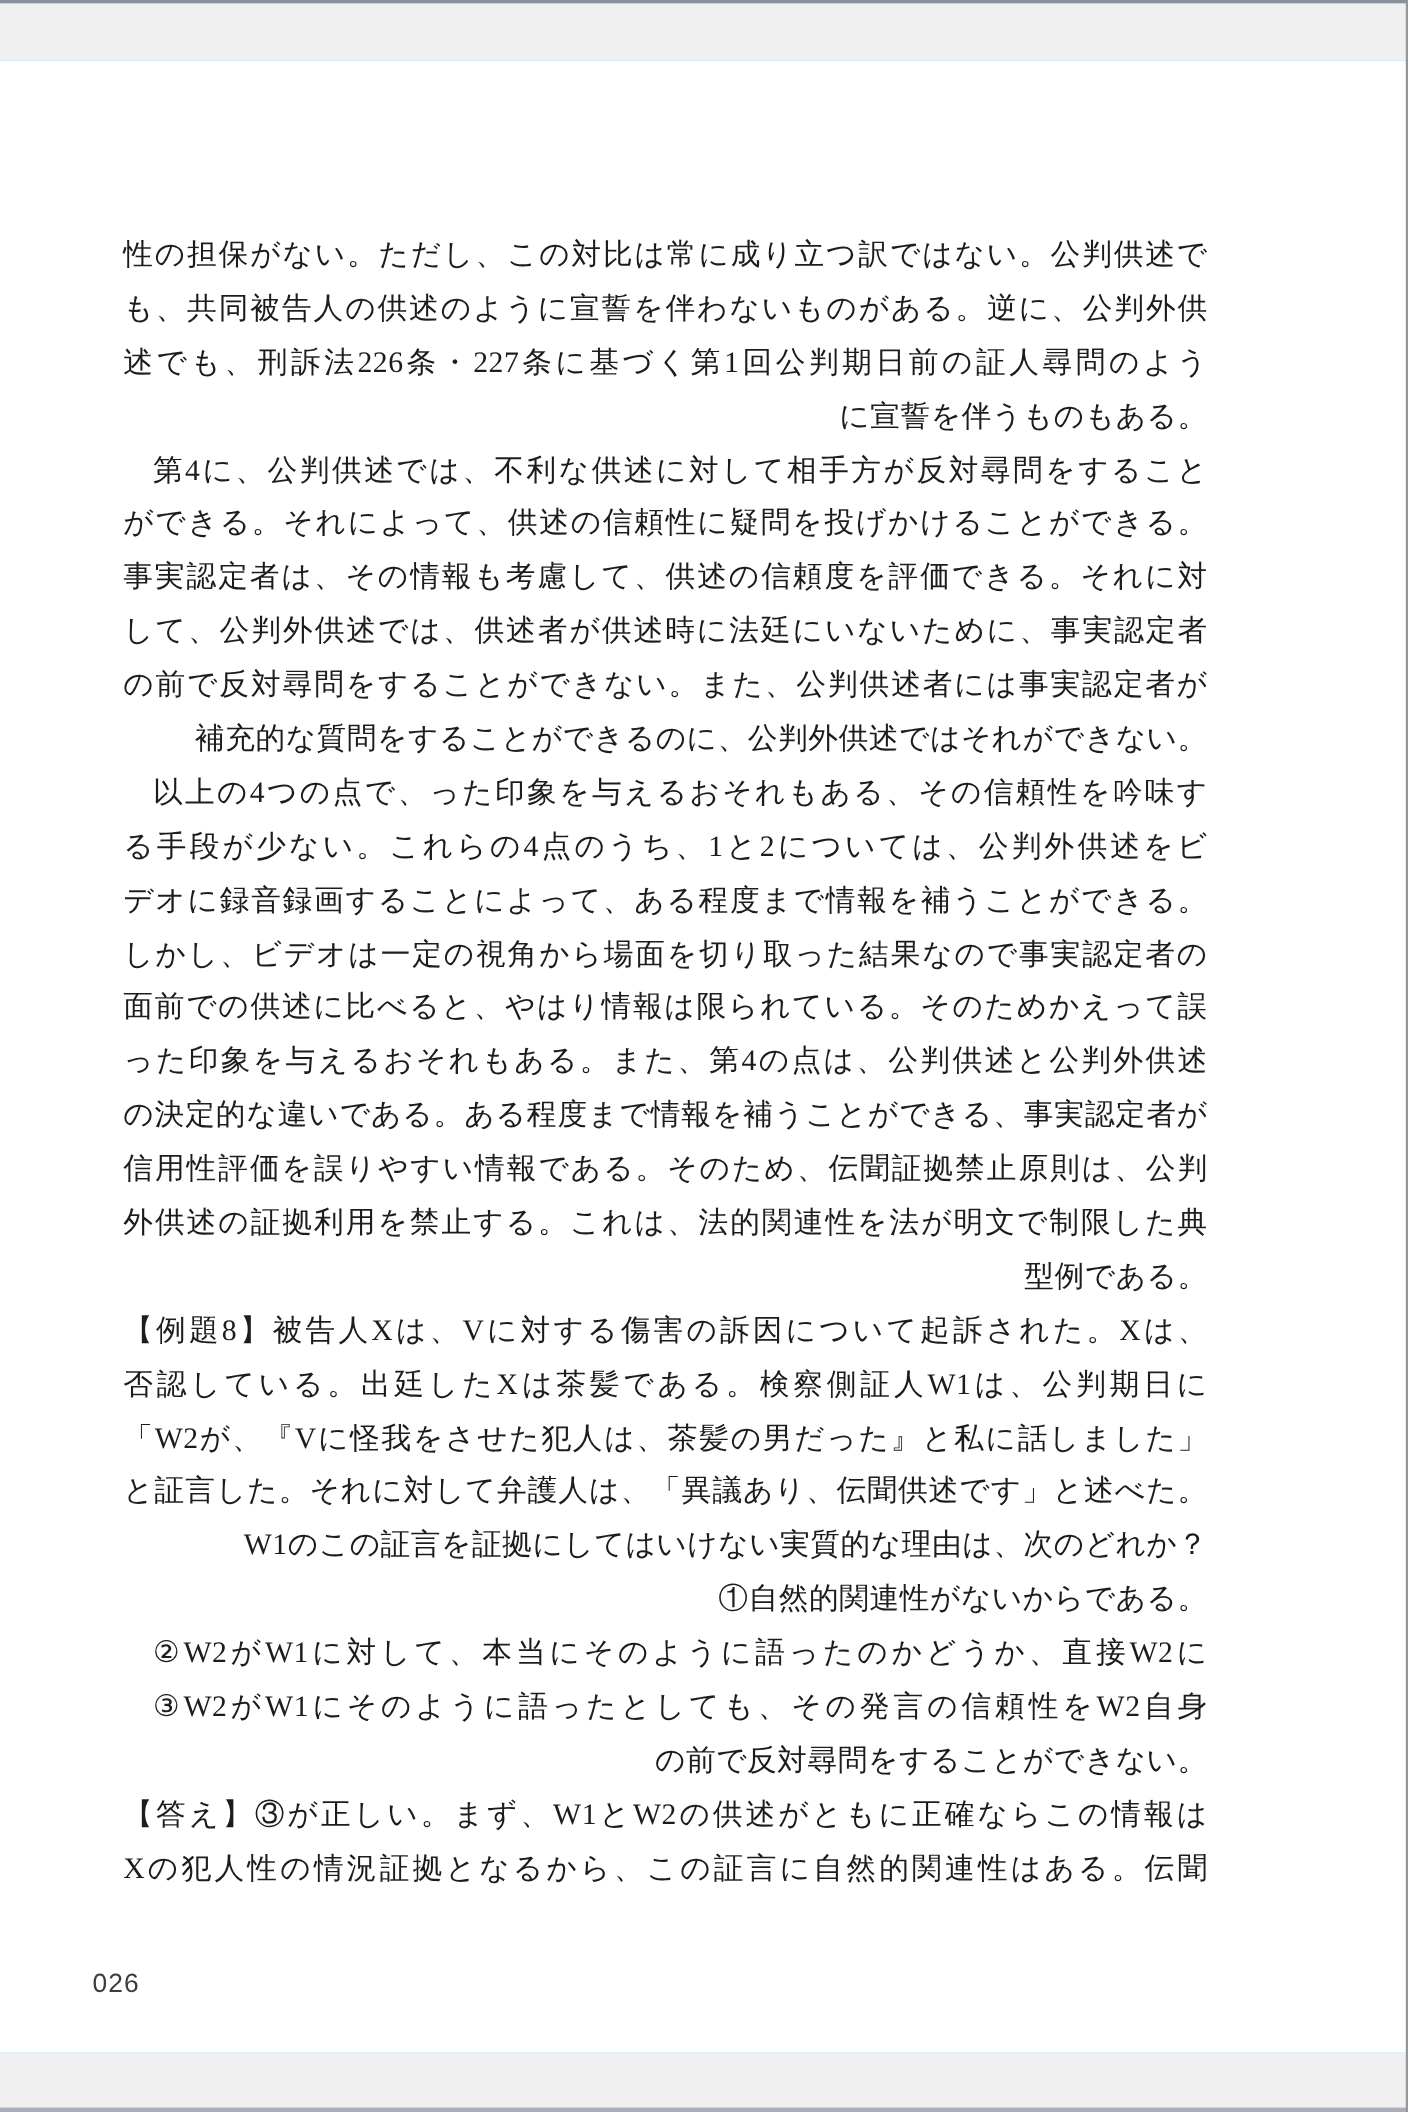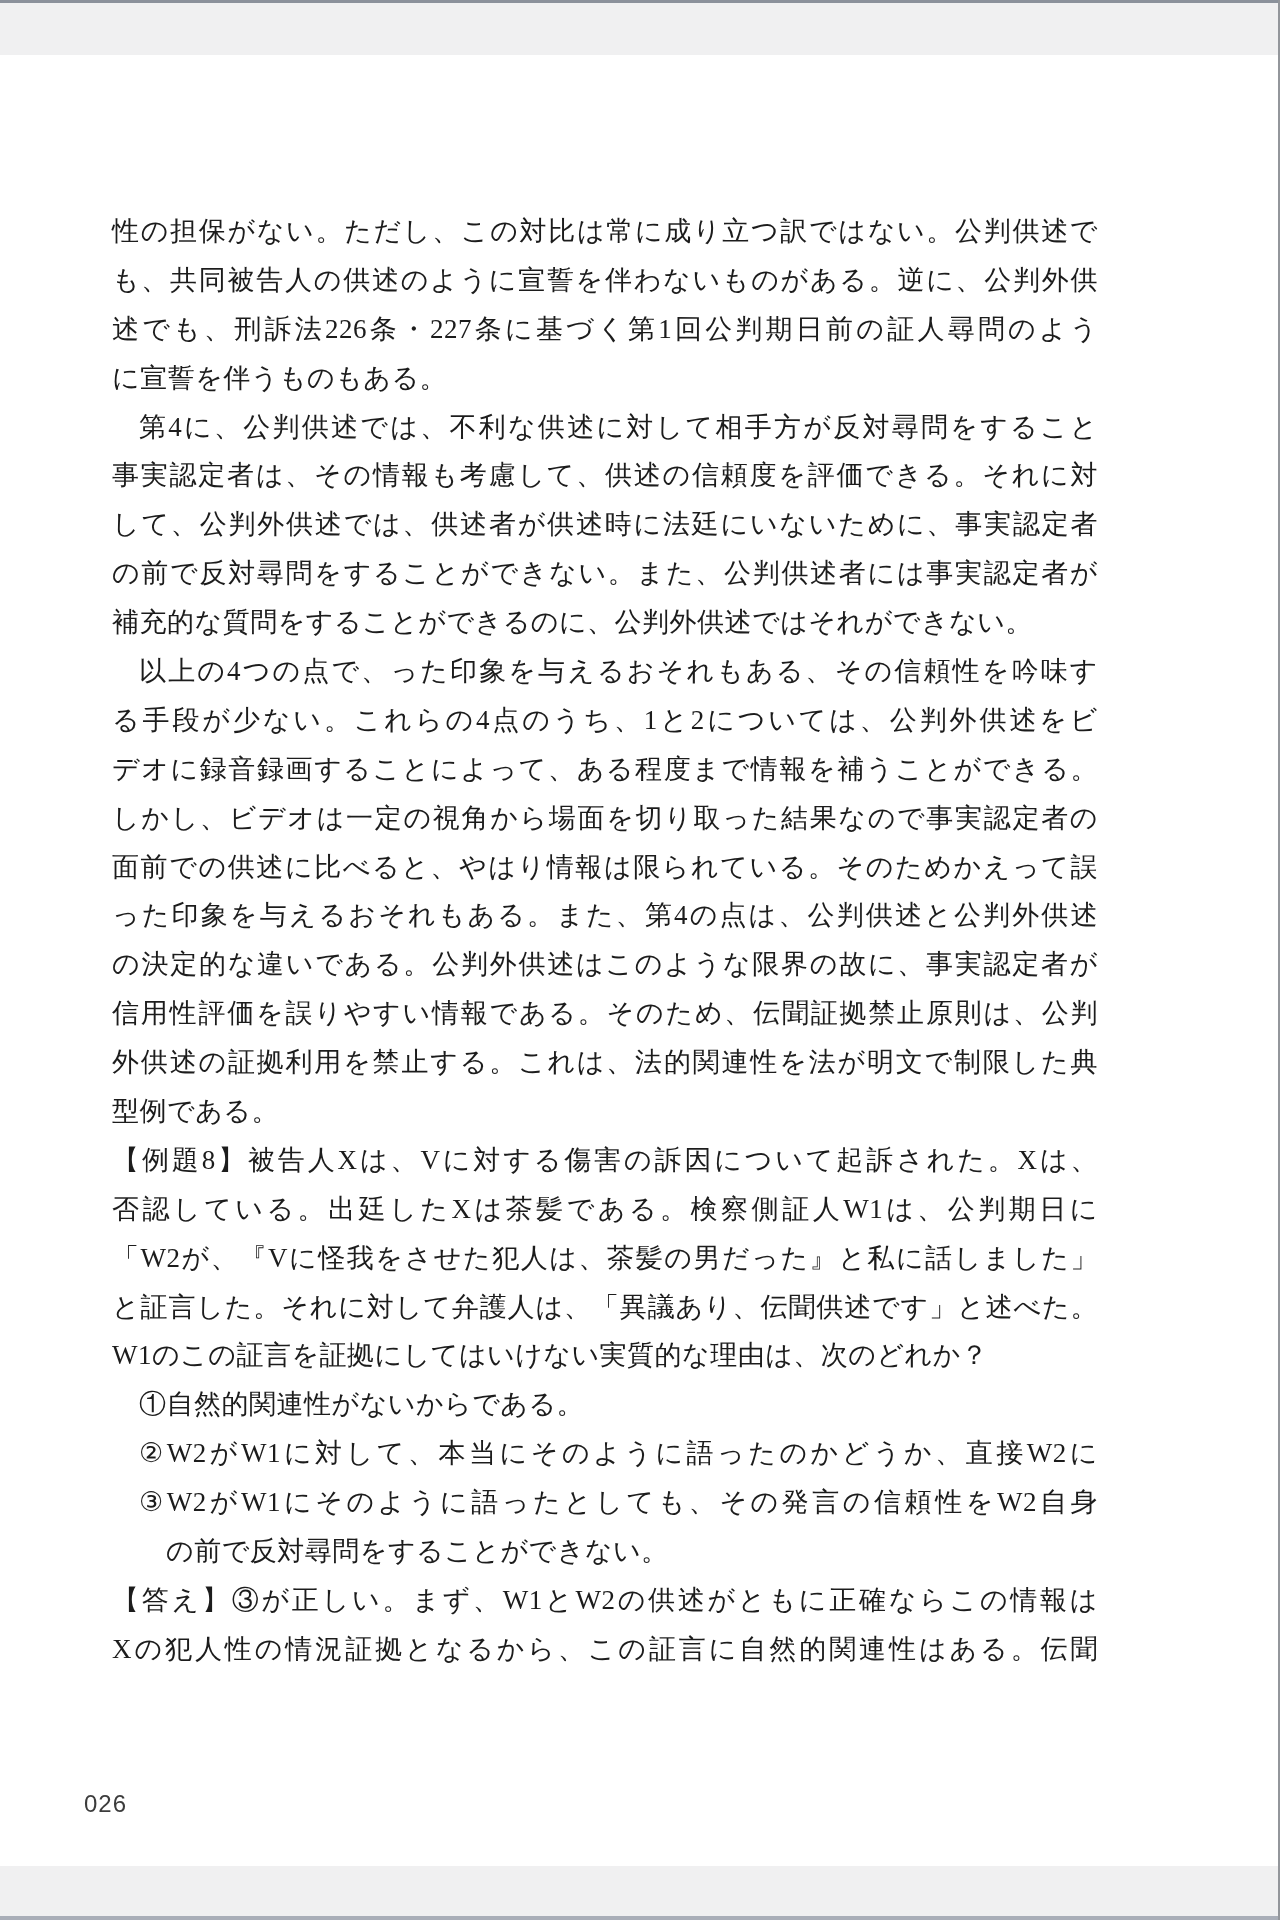--- a/index.html
+++ b/index.html
@@ -49,21 +49,21 @@
     top: 152px;
     width: 986px;
   }
   .line {
     font-size: 27px;
     line-height: 48.9px;
     height: 48.9px;
     color: #1c1c1c;
     letter-spacing: 0.5px;
     white-space: nowrap;
-    text-align: left;
+    text-align: right;
     box-sizing: border-box;
   }
   .line.fill {
     white-space: normal;
     text-align: justify;
     text-align-last: justify;
   }
   .line.ind-1 { padding-left: 27px; }
   .line.ind-2 { padding-left: 54px; }
   .seg.bold { font-weight: 400; }
@@ -81,31 +81,32 @@
 <body>
 
 <div class="viewer">
   <div class="page">
     <div class="text-block" style="color: rgb(28, 28, 28);">
         <div class="line ind-0 fill"><span class="seg">性の担保がない。ただし、この対比は常に成り立つ訳ではない。公判供述で</span></div>
         <div class="line ind-0 fill"><span class="seg">も、共同被告人の供述のように宣誓を伴わないものがある。逆に、公判外供</span></div>
         <div class="line ind-0 fill"><span class="seg">述でも、刑訴法226条・227条に基づく第1回公判期日前の証人尋問のよう</span></div>
         <div class="line ind-0"><span class="seg">に宣誓を伴うものもある。</span></div>
         <div class="line ind-1 fill"><span class="seg">第4に、公判供述では、不利な供述に対して相手方が反対尋問をすること</span></div>
+        <div class="line ind-0 fill"><span class="seg">ができる。それによって、供述の信頼性に疑問を投げかけることができる。</span></div>
         <div class="line ind-0 fill"><span class="seg">事実認定者は、その情報も考慮して、供述の信頼度を評価できる。それに対</span></div>
         <div class="line ind-0 fill"><span class="seg">して、公判外供述では、供述者が供述時に法廷にいないために、事実認定者</span></div>
         <div class="line ind-0 fill"><span class="seg">の前で反対尋問をすることができない。また、公判供述者には事実認定者が</span></div>
         <div class="line ind-0"><span class="seg">補充的な質問をすることができるのに、公判外供述ではそれができない。</span></div>
         <div class="line ind-1 fill"><span class="seg">以上の4つの点で、った印象を与えるおそれもある、その信頼性を吟味す</span></div>
         <div class="line ind-0 fill"><span class="seg">る手段が少ない。これらの4点のうち、1と2については、公判外供述をビ</span></div>
         <div class="line ind-0 fill"><span class="seg">デオに録音録画することによって、ある程度まで情報を補うことができる。</span></div>
         <div class="line ind-0 fill"><span class="seg">しかし、ビデオは一定の視角から場面を切り取った結果なので事実認定者の</span></div>
         <div class="line ind-0 fill"><span class="seg">面前での供述に比べると、やはり情報は限られている。そのためかえって誤</span></div>
         <div class="line ind-0 fill"><span class="seg">った印象を与えるおそれもある。また、第4の点は、公判供述と公判外供述</span></div>
-        <div class="line ind-0 fill"><span class="seg">の決定的な違いである。公判外供述はこのような限界の故に、事実認定者が</span></div>
+        <div class="line ind-0 fill"><span class="seg">の決定的な違いである。ある程度まで情報を補うことができる、事実認定者が</span></div>
         <div class="line ind-0 fill"><span class="seg">信用性評価を誤りやすい情報である。そのため、伝聞証拠禁止原則は、公判</span></div>
         <div class="line ind-0 fill"><span class="seg">外供述の証拠利用を禁止する。これは、法的関連性を法が明文で制限した典</span></div>
         <div class="line ind-0"><span class="seg">型例である。</span></div>
         <div class="line ind-0 fill"><span class="seg bold">【例題8】</span><span class="seg">被告人Xは、Vに対する傷害の訴因について起訴された。Xは、</span></div>
         <div class="line ind-0 fill"><span class="seg">否認している。出廷したXは茶髪である。検察側証人W1は、公判期日に</span></div>
         <div class="line ind-0 fill"><span class="seg">「W2が、『Vに怪我をさせた犯人は、茶髪の男だった』と私に話しました」</span></div>
         <div class="line ind-0 fill"><span class="seg">と証言した。それに対して弁護人は、「異議あり、伝聞供述です」と述べた。</span></div>
         <div class="line ind-0"><span class="seg">W1のこの証言を証拠にしてはいけない実質的な理由は、次のどれか？</span></div>
         <div class="line ind-1"><span class="seg">①自然的関連性がないからである。</span></div>
         <div class="line ind-1 fill"><span class="seg">②W2がW1に対して、本当にそのように語ったのかどうか、直接W2に</span></div>

